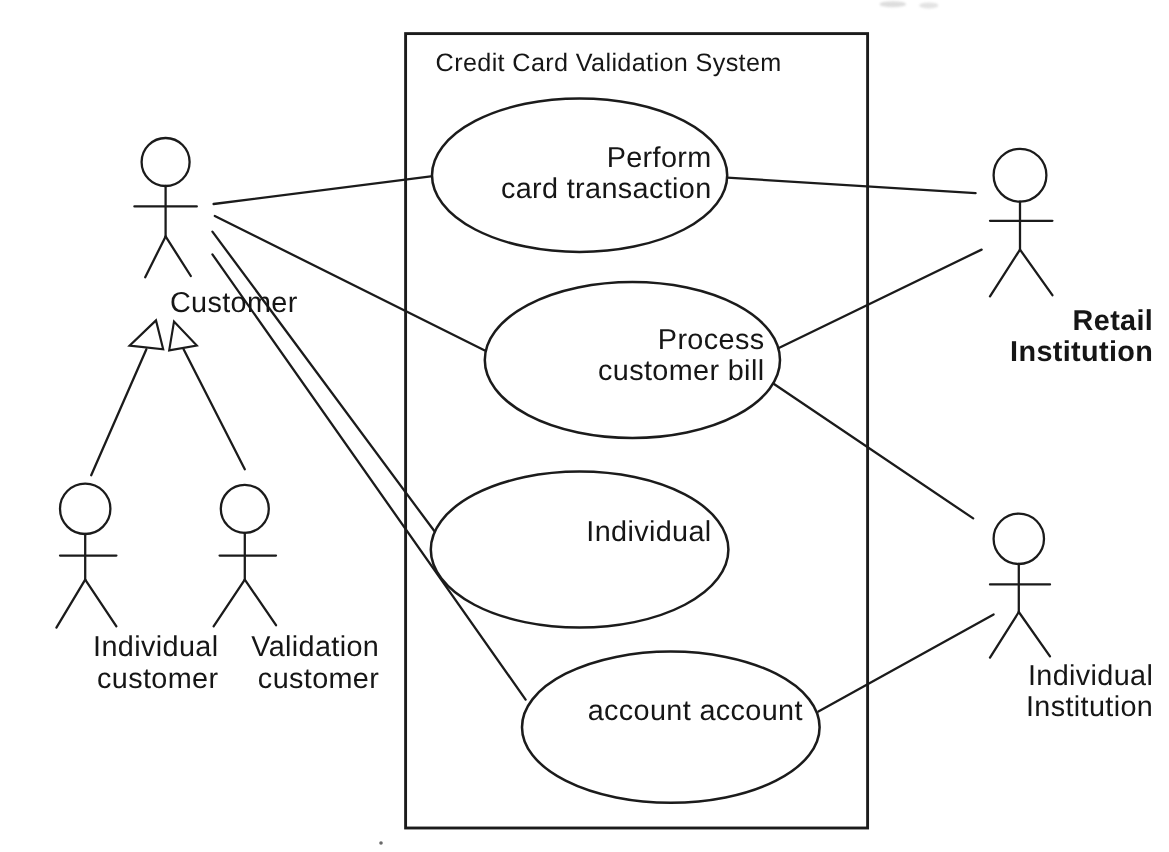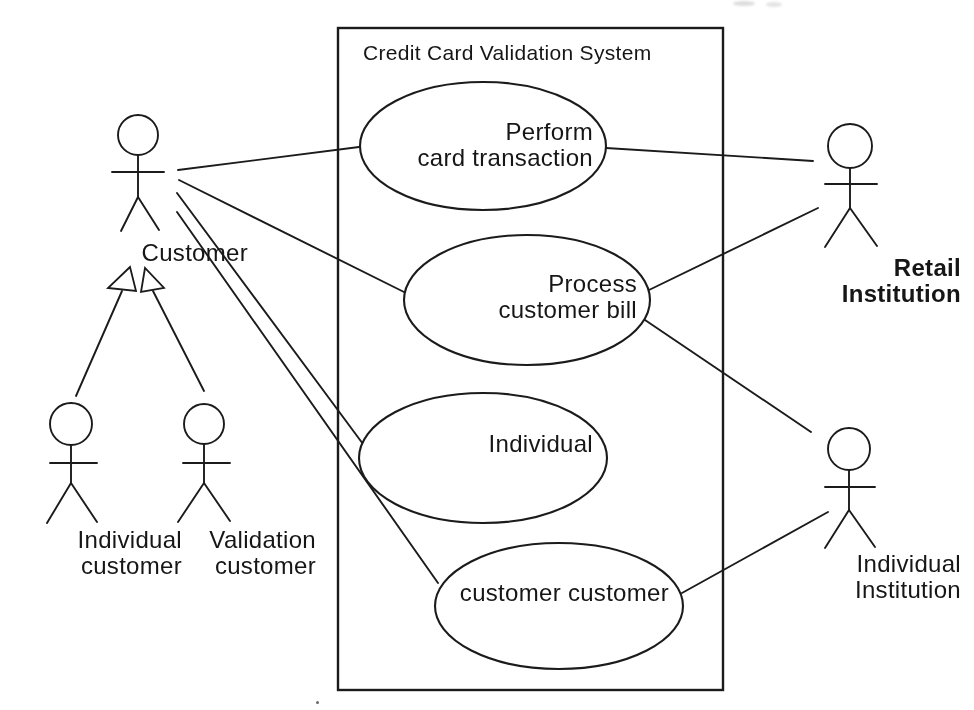--- a/index.html
+++ b/index.html
@@ -125,21 +125,21 @@
     <span>card transaction</span>
   </div>
   <div class="lbl" style="left:417px; top:271px; width:220px;">
     <span>Process</span>
     <span>customer bill</span>
   </div>
   <div class="lbl" style="left:373px; top:431px; width:220px;">
     <span>Individual</span>
   </div>
   <div class="lbl" style="left:449px; top:580px; width:220px;">
-    <span>customer customer</span>
+    <span>account account</span>
   </div>
 
   <div class="lbl" style="left:28px; top:240px; width:220px;">
     <span>Customer</span>
   </div>
   <div class="lbl" style="left:-38px; top:527px; width:220px;">
     <span>Individual</span>
     <span>customer</span>
   </div>
   <div class="lbl" style="left:96px; top:527px; width:220px;">

